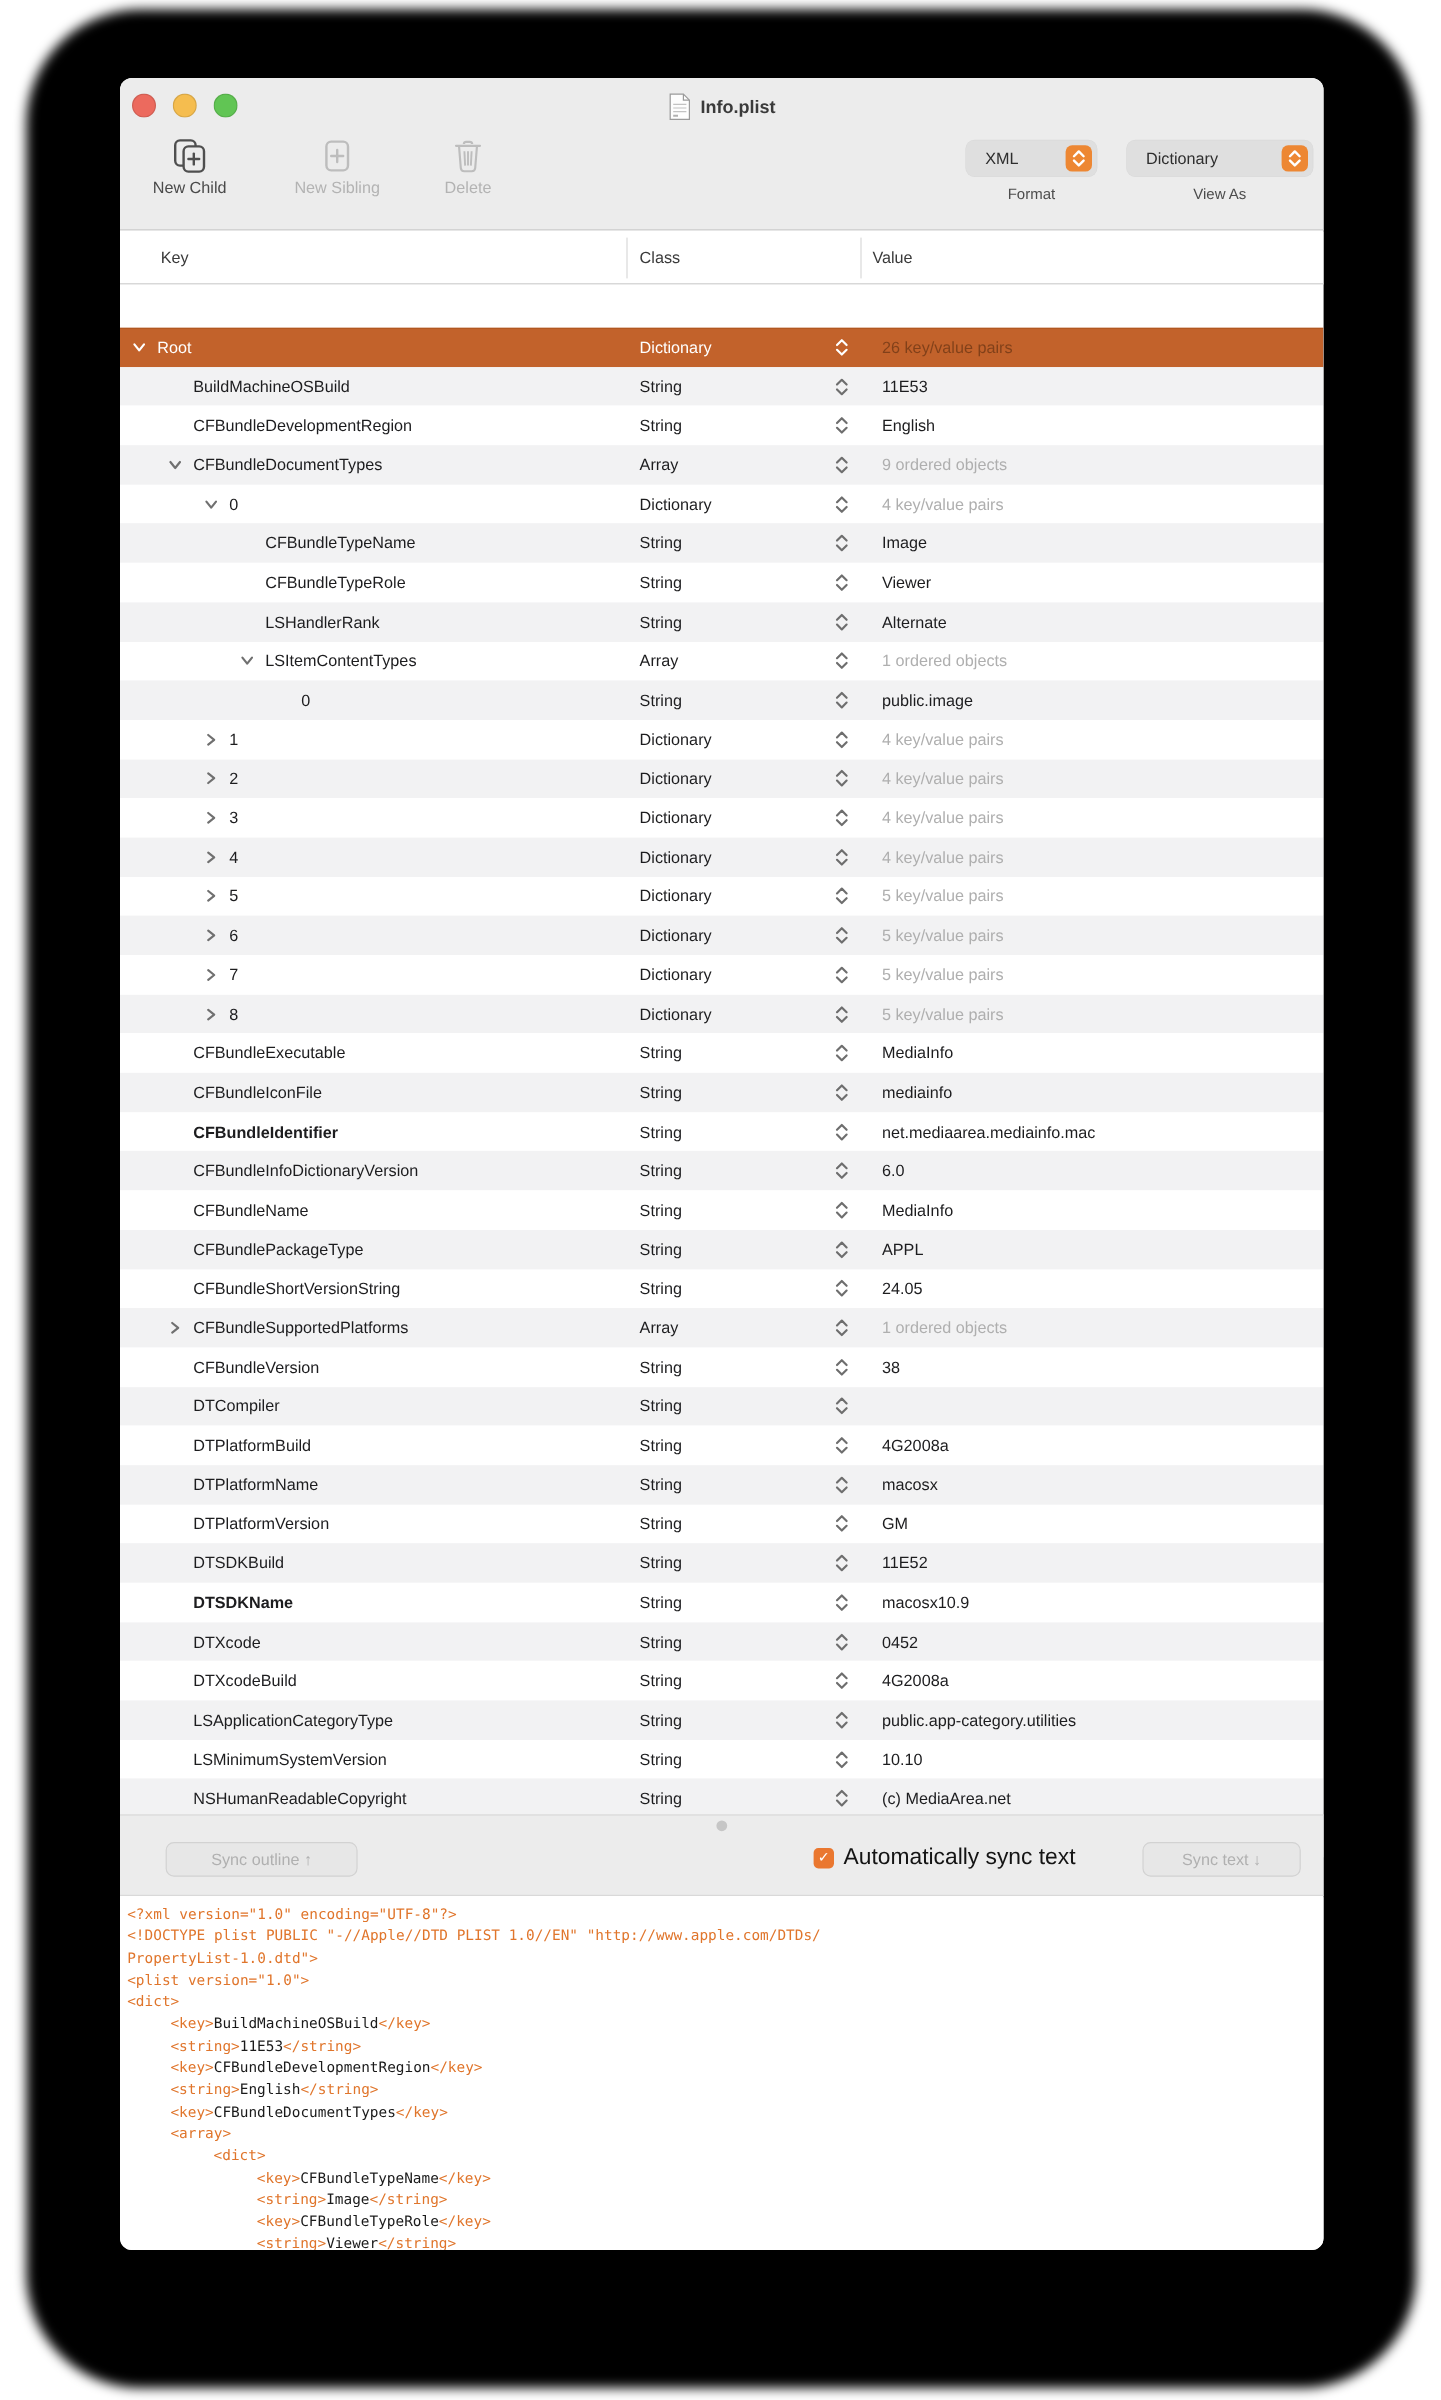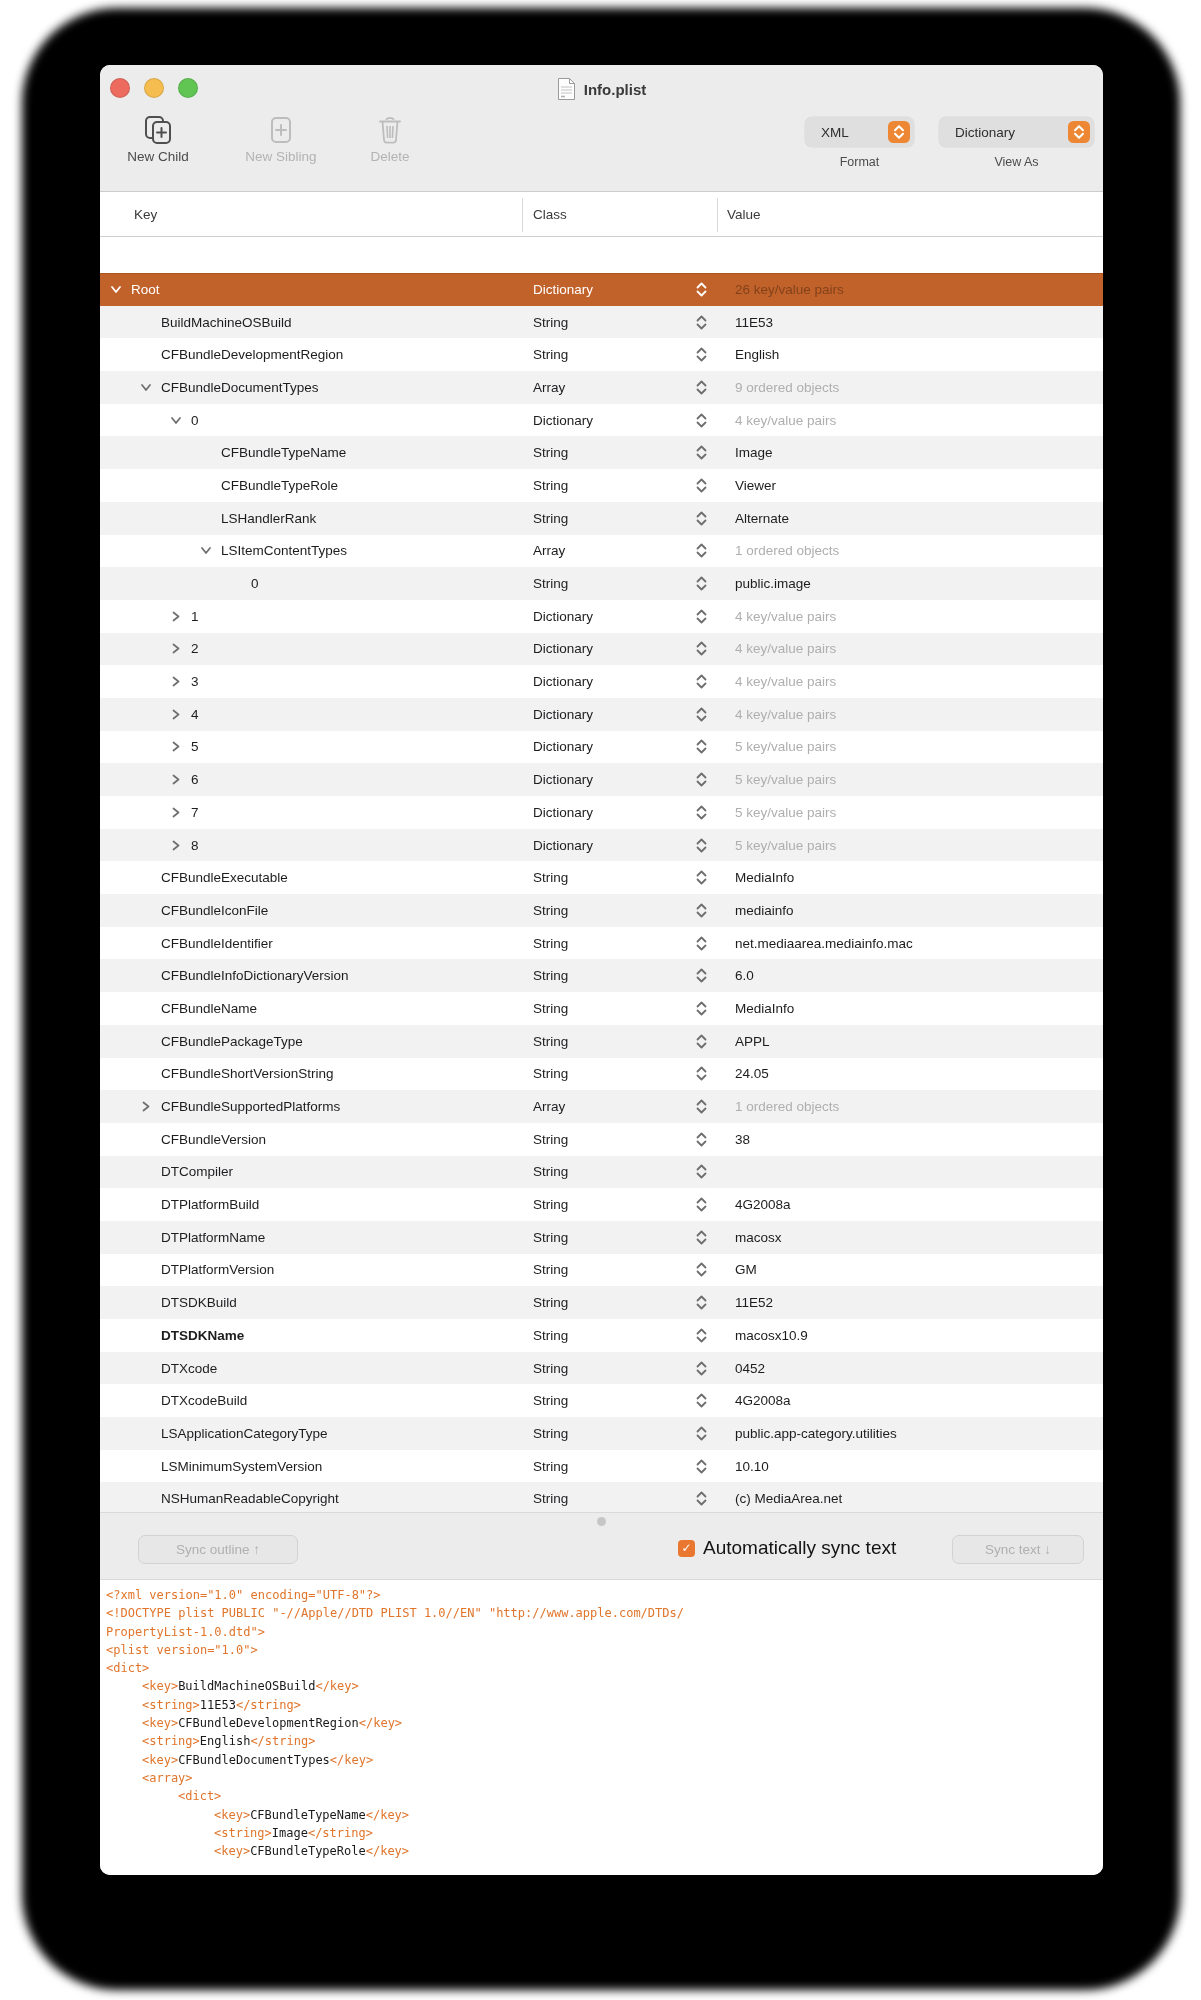--- a/index.html
+++ b/index.html
@@ -440,21 +440,21 @@
           <span class="cell" style="left: 433px;">String</span>
           <span class="rstep">
             <svg width="11" height="17" viewBox="0 0 11 17">
               <polyline points="1.5,6.5 5.5,2.5 9.5,6.5" fill="none" stroke="currentColor" stroke-width="1.8" stroke-linecap="round" stroke-linejoin="round"></polyline>
               <polyline points="1.5,10.5 5.5,14.5 9.5,10.5" fill="none" stroke="currentColor" stroke-width="1.8" stroke-linecap="round" stroke-linejoin="round"></polyline>
             </svg>
           </span>
           <span class="cell" style="left: 635px;">mediainfo</span>
         </div>
         <div class="row">
-          <span class="cell" style="left: 61px;">CFBundleIdentifier</span>
+          <span class="cell" style="left: 61px; font-weight: bold;">CFBundleIdentifier</span>
           <span class="cell" style="left: 433px;">String</span>
           <span class="rstep">
             <svg width="11" height="17" viewBox="0 0 11 17">
               <polyline points="1.5,6.5 5.5,2.5 9.5,6.5" fill="none" stroke="currentColor" stroke-width="1.8" stroke-linecap="round" stroke-linejoin="round"></polyline>
               <polyline points="1.5,10.5 5.5,14.5 9.5,10.5" fill="none" stroke="currentColor" stroke-width="1.8" stroke-linecap="round" stroke-linejoin="round"></polyline>
             </svg>
           </span>
           <span class="cell" style="left: 635px;">net.mediaarea.mediainfo.mac</span>
         </div>
         <div class="row alt">
@@ -681,16 +681,17 @@
         <div class="xline" style="padding-left: 36px;"><span class="tg">&lt;key&gt;</span><span class="tx">BuildMachineOSBuild</span><span class="tg">&lt;/key&gt;</span></div>
         <div class="xline" style="padding-left: 36px;"><span class="tg">&lt;string&gt;</span><span class="tx">11E53</span><span class="tg">&lt;/string&gt;</span></div>
         <div class="xline" style="padding-left: 36px;"><span class="tg">&lt;key&gt;</span><span class="tx">CFBundleDevelopmentRegion</span><span class="tg">&lt;/key&gt;</span></div>
         <div class="xline" style="padding-left: 36px;"><span class="tg">&lt;string&gt;</span><span class="tx">English</span><span class="tg">&lt;/string&gt;</span></div>
         <div class="xline" style="padding-left: 36px;"><span class="tg">&lt;key&gt;</span><span class="tx">CFBundleDocumentTypes</span><span class="tg">&lt;/key&gt;</span></div>
         <div class="xline" style="padding-left: 36px;"><span class="tg">&lt;array&gt;</span></div>
         <div class="xline" style="padding-left: 72px;"><span class="tg">&lt;dict&gt;</span></div>
         <div class="xline" style="padding-left: 108px;"><span class="tg">&lt;key&gt;</span><span class="tx">CFBundleTypeName</span><span class="tg">&lt;/key&gt;</span></div>
         <div class="xline" style="padding-left: 108px;"><span class="tg">&lt;string&gt;</span><span class="tx">Image</span><span class="tg">&lt;/string&gt;</span></div>
         <div class="xline" style="padding-left: 108px;"><span class="tg">&lt;key&gt;</span><span class="tx">CFBundleTypeRole</span><span class="tg">&lt;/key&gt;</span></div>
+        <div class="xline" style="padding-left: 108px;"><span class="tg">&lt;string&gt;</span><span class="tx">Viewer</span><span class="tg">&lt;/string&gt;</span></div>
       </div>
 
   </div>
 </div>
 
 </body></html>

